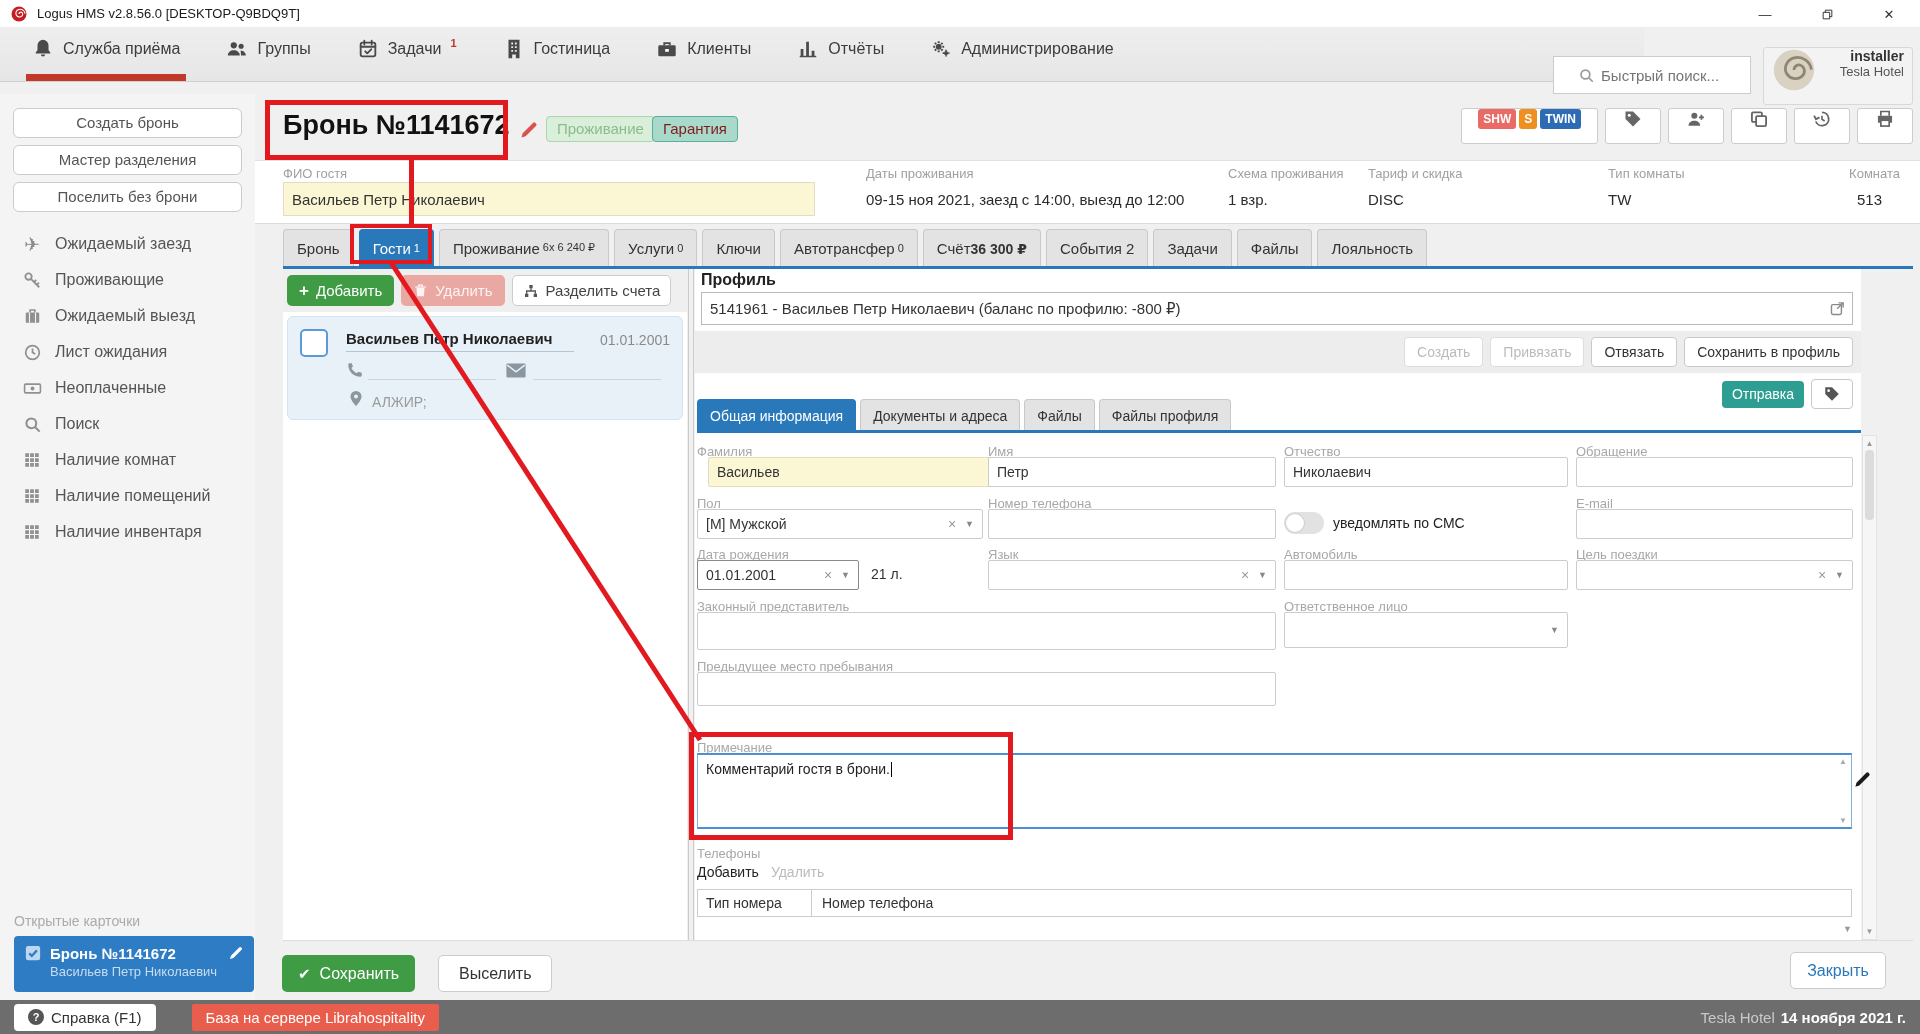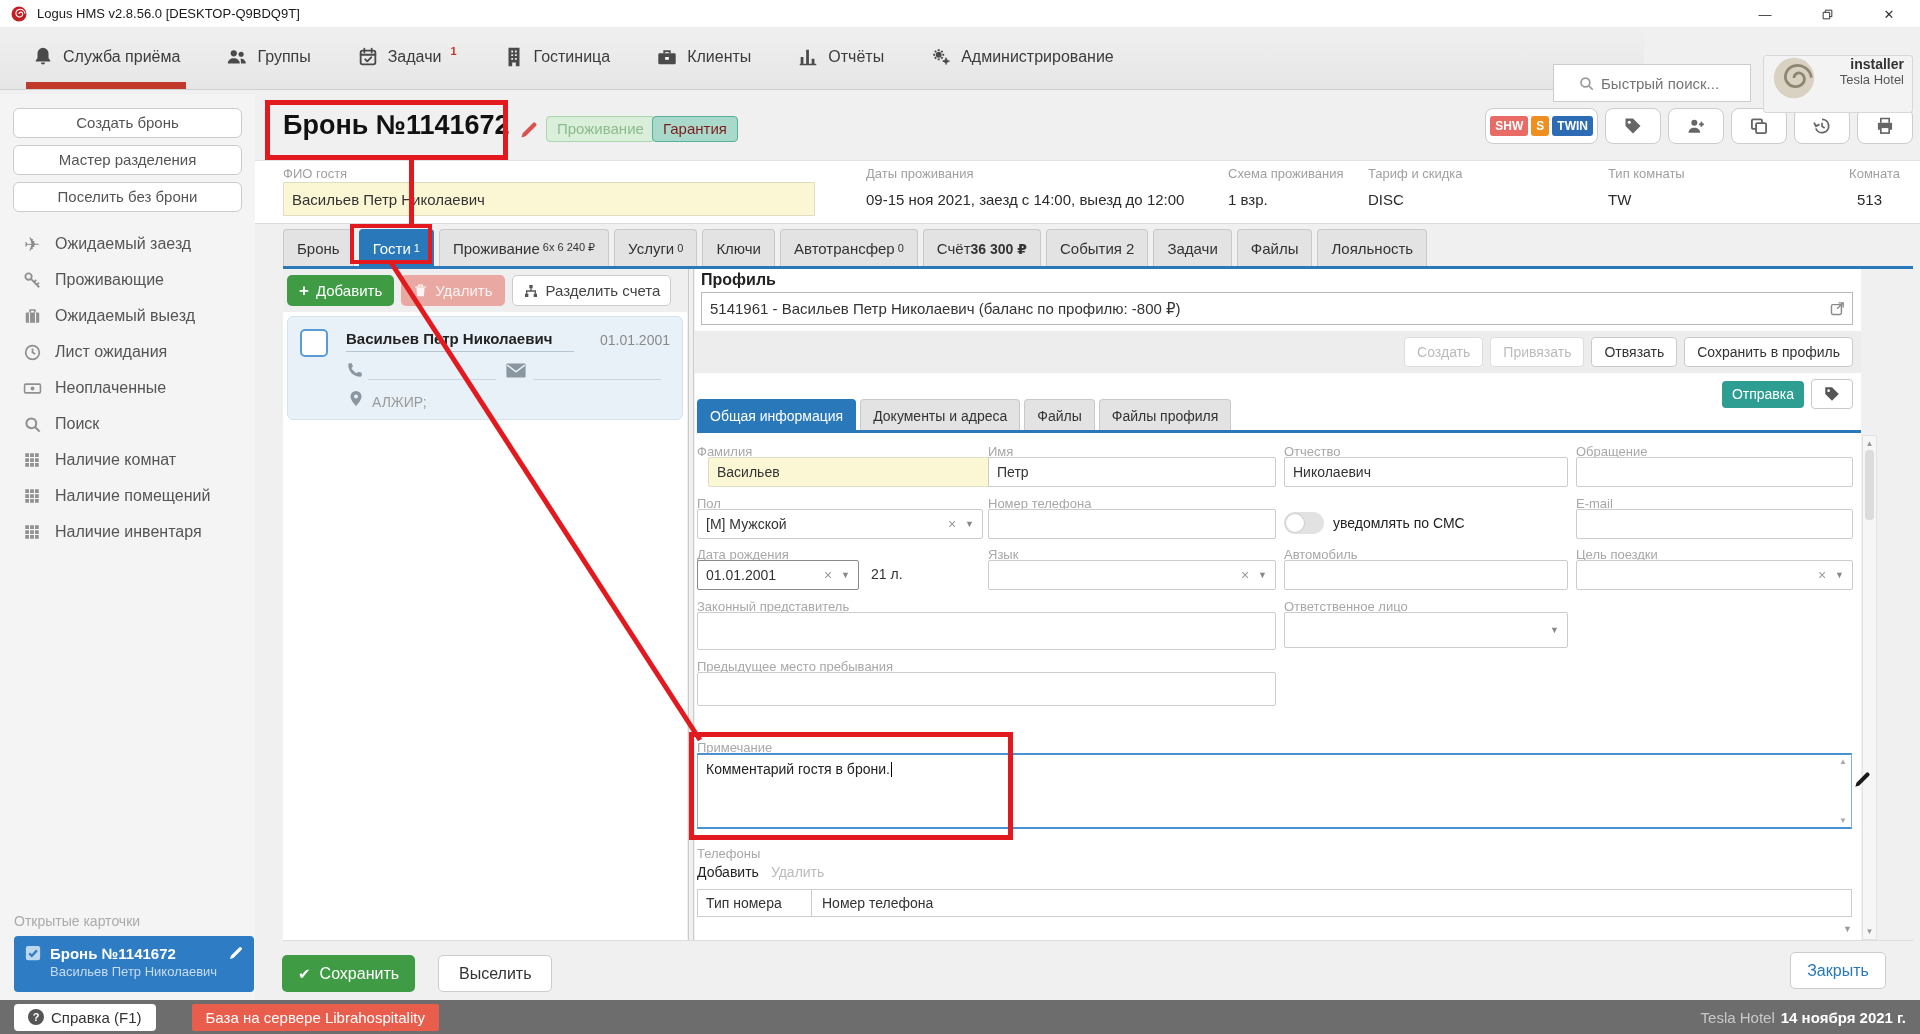--- a/index.html
+++ b/index.html
@@ -10,21 +10,21 @@
 .ico-stroke{fill:none;stroke:#4a4a4a;stroke-width:2;stroke-linecap:round;stroke-linejoin:round}
 
 
 .titlebar{position:absolute;left:0;top:0;width:1920px;height:28px;background:#fff;border-bottom:1px solid #ececec;display:flex;align-items:center;z-index:5}
 .logo{margin-left:10px}
 .titlebar-text{margin-left:9px;font-size:13px;color:#1a1a1a}
 .win-controls{position:absolute;right:0;top:0;height:28px;display:flex}
 .win-btn{width:62px;height:28px;display:flex;align-items:center;justify-content:center;color:#333;font-size:13px;cursor:pointer}
 
 
-.navbar{position:absolute;left:0;top:24px;width:1644px;height:66px;background:linear-gradient(#f0f0f0,#e6e6e6);border-bottom:1px solid #d0d0d0;z-index:4}
+.navbar{position:absolute;left:0;top:16px;width:1644px;height:66px;background:linear-gradient(#f0f0f0,#e6e6e6);border-bottom:1px solid #d0d0d0;z-index:4}
 .nav-items{display:flex;height:100%;align-items:stretch;padding-left:32px;gap:46px}
 .nav-item{display:flex;align-items:center;gap:9px;position:relative;font-size:16px;color:#3c3c3c;cursor:pointer;white-space:nowrap}
 .nav-item.active::after{content:"";position:absolute;left:-6px;right:-6px;bottom:0;height:7px;background:#c0392b}
 .nav-badge{color:#c0392b;font-size:11px;font-weight:bold;position:relative;top:-6px}
 .nav-search{position:absolute;left:1553px;top:40px;width:198px;height:38px;background:#fff;border:1px solid #ccc;display:flex;align-items:center;padding:0 24px;gap:6px}
 .nav-search input{border:none;outline:none;font-size:15px;color:#777;width:100%;font-family:inherit;background:transparent}
 .nav-user{position:absolute;left:1763px;top:31px;width:150px;height:58px;background:#f3f3f3;border:1px solid #d8d8d8;border-radius:3px;display:flex;padding:0 8px;gap:8px;cursor:pointer}
 .nav-user-txt{flex:1;text-align:right}
 .nav-user-name{font-weight:bold;font-size:14px;color:#333}
 .nav-user-hotel{font-size:13px;color:#555}
@@ -53,21 +53,21 @@
 .status-right b{color:#fff;margin-left:6px}
 
 
 .main{position:absolute;left:255px;top:94px;width:1665px;height:906px;background:#f0f0f0;z-index:1}
 .page-title{position:absolute;left:28px;top:16px;font-size:27px;font-weight:bold;color:#111}
 .title-pencil{position:absolute;left:264px;top:26px;cursor:pointer}
 .badge{position:absolute;top:22px;height:26px;padding:0 10px;border-radius:4px;font-size:15px;line-height:24px}
 .badge-res{left:291px;background:#d9efd9;border:1px solid #a9d6ab;color:#8cbb8e}
 .badge-guar{left:397px;background:#a9d9cb;border:1px solid #56b09b;color:#7f1d1d}
 .hdr-toolbar{position:absolute;right:7px;top:14px;display:flex;gap:7px}
-.tbtn{height:36px;background:#fff;border:1px solid #ccc;border-radius:8px;display:flex;align-items:center;justify-content:center;min-width:56px;cursor:pointer;padding:0 4px}
+.tbtn{height:36px;background:#fff;border:1px solid #ccc;border-radius:3px;display:flex;align-items:flex-start;justify-content:center;min-width:56px;cursor:pointer;padding:0 16px}
 .flag-group{gap:3px}
 .flag{font-size:12px;font-weight:bold;color:#fff;padding:3px 5px;border-radius:3px}
 .flag-shw{background:#e96b66}.flag-s{background:#ef8f1f}.flag-twin{background:#2d6cb5}
 
 .info-strip{position:absolute;left:0;top:66px;width:1665px;height:64px;background:#fff;border-top:1px solid #e2e2e2;border-bottom:1px solid #dcdcdc}
 .f-label{position:absolute;font-size:13px;color:#a0a0a0;white-space:nowrap}
 .f-value{position:absolute;font-size:15px;color:#2b2b2b;white-space:nowrap}
 .fio-input{position:absolute;left:28px;top:21px;width:532px;height:34px;background:#fbf7d5;border:1px solid #e0ddc2;font-size:15px;color:#333;padding:0 8px;font-family:inherit}
 
 .tabs{position:absolute;left:28px;top:134px;height:39px;display:flex;gap:5px;align-items:flex-end}

